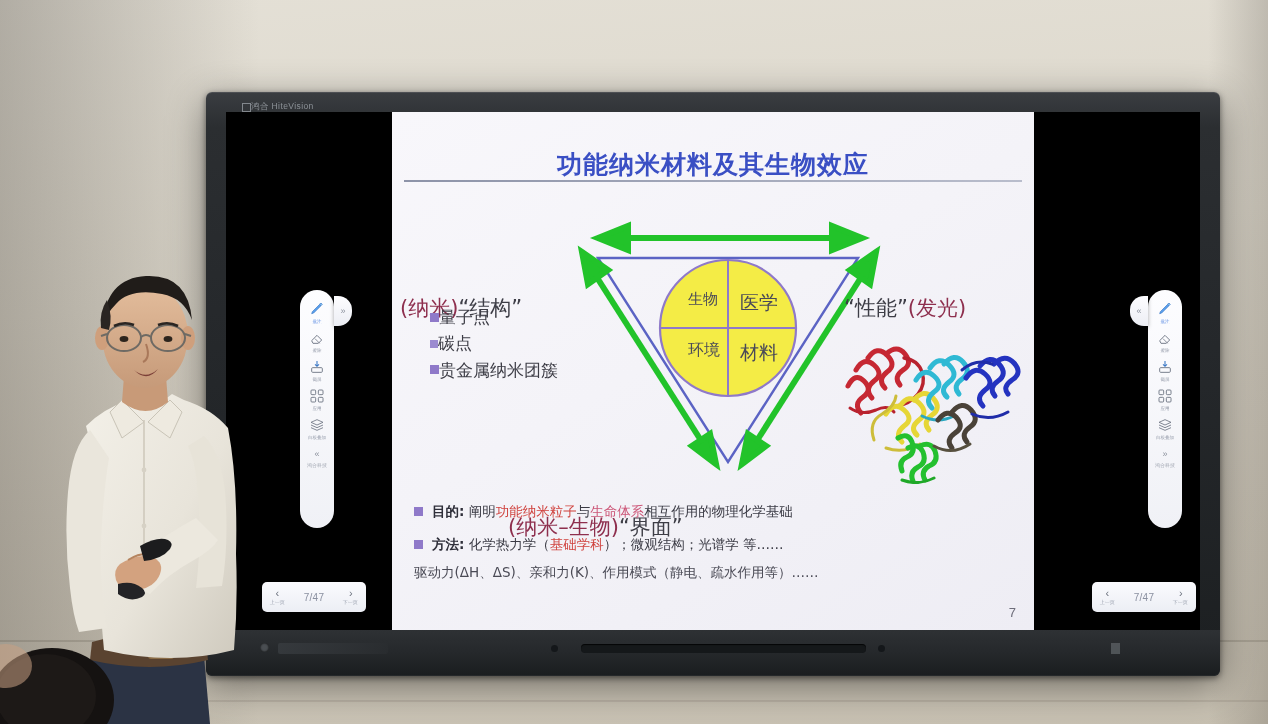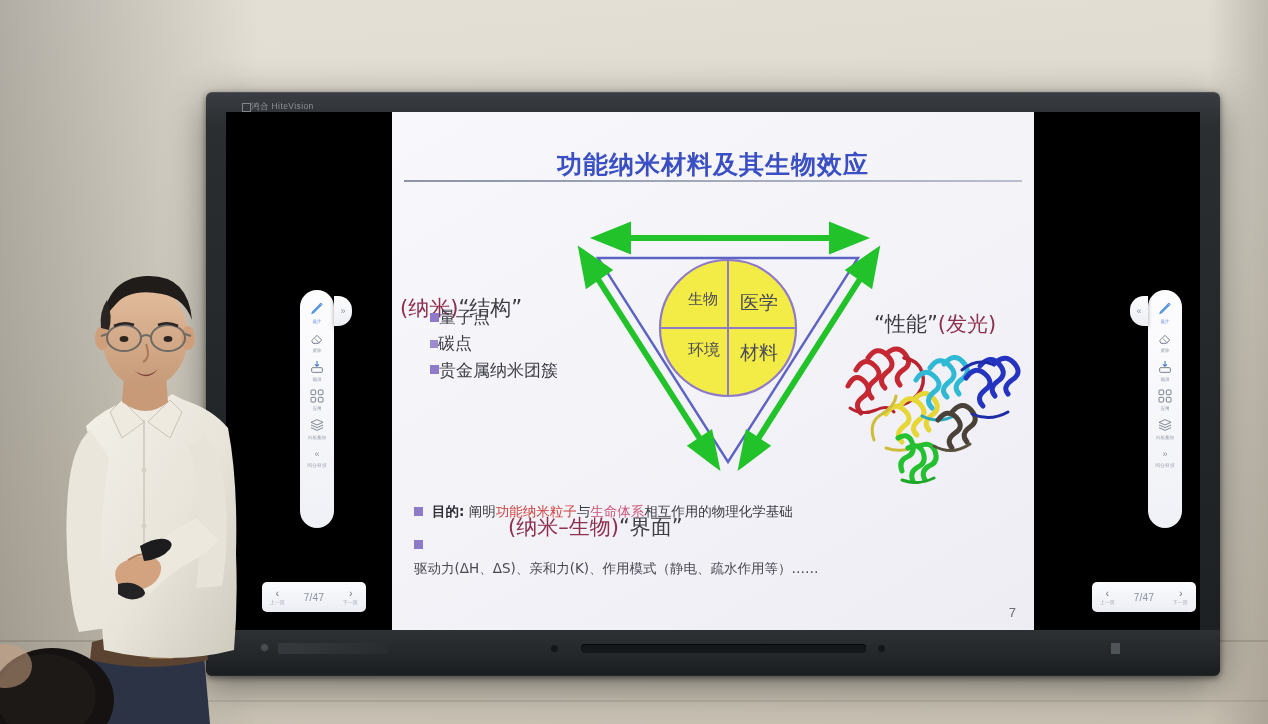--- a/index.html
+++ b/index.html
@@ -59,21 +59,21 @@
 
   
   .diagram{position:absolute;left:0;top:78px;width:642px;height:290px;}
   .diagram svg{position:absolute;left:0;top:0;}
 
   .lbl{position:absolute;white-space:nowrap;font-size:21px;
     font-family:"DejaVu Sans","Liberation Sans",sans-serif;}
   .lbl .dark{color:#3d3d46;}
   .lbl .maroon{color:#8e2f4e;}
   .lbl-struct{left:8px;top:104px;}
-  .lbl-prop{left:452px;top:120px;margin-left:30px;}
+  .lbl-prop{left:452px;top:104px;}
   .lbl-iface{left:116px;top:323px;}
 
   .bullets{position:absolute;left:38px;top:192px;font-size:17px;color:#3d3d46;
     font-family:"DejaVu Sans","Liberation Sans",sans-serif;line-height:1.55;}
   .bullets div{display:flex;align-items:center;}
   .sq{width:9px;height:9px;background:#8f79c9;display:inline-block;flex:none;}
   .sq.s2{background:#9b8ad0;width:8px;height:8px;}
 
   
   .protein{position:absolute;left:450px;top:222px;width:190px;height:150px;}
@@ -261,20 +261,21 @@
           </svg>
         </div>
 
         <div class="notes">
           <div class="row">
             <span class="sq"></span>
             <span><b>目的:</b><span> 阐明</span><span class="red">功能纳米粒子</span><span>与</span><span class="pink">生命体系</span><span>相互作用的物理化学基础</span></span>
           </div>
           <div class="row">
             <span class="sq"></span>
+            <span><b>方法:</b><span> 化学热力学（</span><span class="red">基础学科</span><span>）；微观结构；光谱学 等……</span></span>
           </div>
           <div class="cont">驱动力(ΔH、ΔS)、亲和力(K)、作用模式（静电、疏水作用等）……</div>
         </div>
 
         <div class="slide-num">7</div>
       </div>
 
       <div class="toolbar left">
         <div class="tb-item sel">
           <svg class="tb-ico" viewBox="0 0 24 24">

